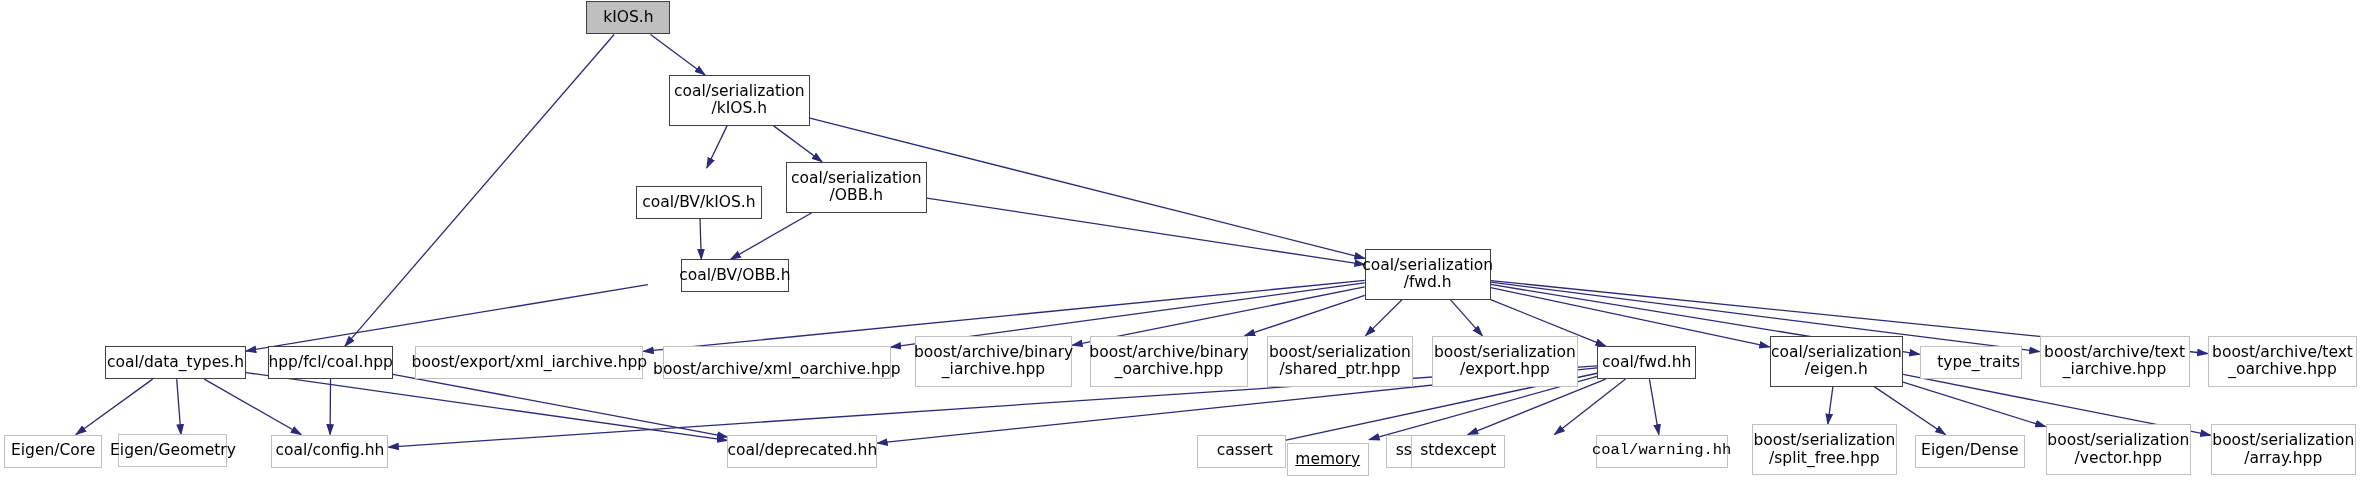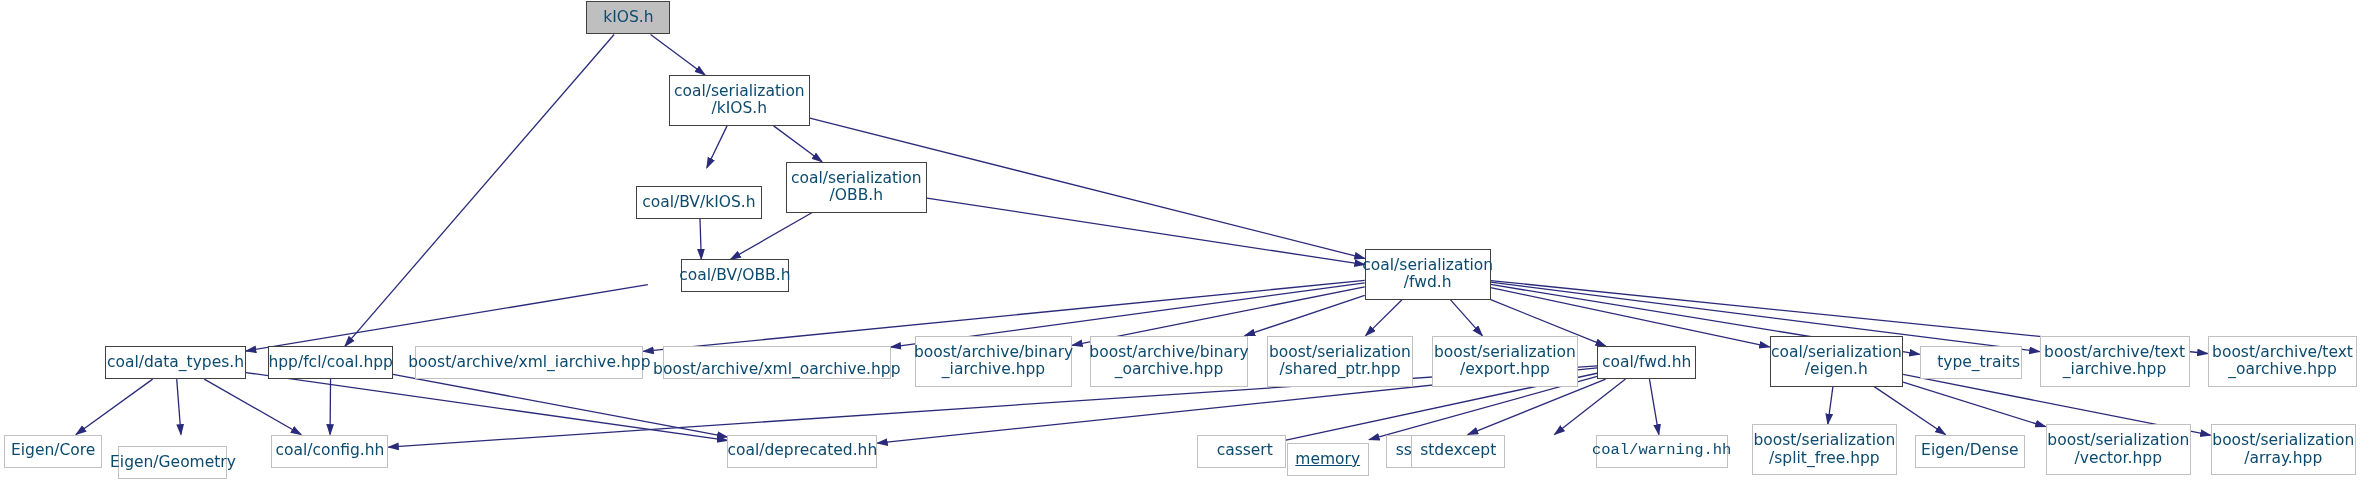--- a/index.html
+++ b/index.html
@@ -3,21 +3,21 @@
 <meta charset="utf-8">
 <title>kIOS.h include dependency graph</title>
 <style>
   html,body{margin:0;padding:0;background:#ffffff;}
   body{width:2377px;height:484px;position:relative;overflow:hidden;
        font-family:"DejaVu Sans","Liberation Sans",sans-serif;}
   #graph{position:absolute;left:0;top:0;width:2377px;height:484px;}
   svg.edges{position:absolute;left:0;top:0;width:2377px;height:484px;pointer-events:none;}
   .node{position:absolute;box-sizing:border-box;display:flex;align-items:center;
         justify-content:center;text-align:center;line-height:1.12;
-        border:1px solid #c0c0c0;background:#ffffff;color:#0c4a6e;
+        border:1px solid #c0c0c0;background:#ffffff;color:#000000;
         font-size:15.5px;white-space:pre;}
   .node.thick{border:1.6px solid #404040;}
   .node.root{background:#bfbfbf;border:1.6px solid #404040;}
 </style>
 </head>
 <body>
 
 <div id="graph">
   <svg class="edges" viewBox="0 0 2377 484" preserveAspectRatio="none">
     <defs>
@@ -70,40 +70,40 @@
       <div class="node thick" style="left: 668.859px; top: 74.9226px; width: 140.97px; height: 50.9474px;"><span>coal/serialization
 /kIOS.h</span></div>
       <div class="node thick" style="left: 635.866px; top: 167.827px; width: 125.974px; height: 32.9659px; margin-top: 18px;"><span>coal/BV/kIOS.h</span></div>
       <div class="node thick" style="left: 785.835px; top: 161.833px; width: 140.97px; height: 50.9474px;"><span>coal/serialization
 /OBB.h</span></div>
       <div class="node thick" style="left: 647.864px; top: 259.232px; width: 107.977px; height: 32.9659px; margin-left: 33px;"><span>coal/BV/OBB.h</span></div>
       <div class="node thick" style="left: 1364.71px; top: 248.743px; width: 125.974px; height: 50.9474px;"><span>coal/serialization
 /fwd.h</span></div>
       <div class="node thick" style="left: 104.978px; top: 346.142px; width: 140.97px; height: 32.9659px;"><span>coal/data_types.h</span></div>
       <div class="node thick" style="left: 268.444px; top: 346.142px; width: 124.474px; height: 32.9659px;"><span>hpp/fcl/coal.hpp</span></div>
-      <div class="node " style="left: 415.413px; top: 346.142px; width: 227.952px; height: 32.9659px;"><span>boost/archive/xml_iarchive.hpp</span></div>
+      <div class="node " style="left: 415.413px; top: 346.142px; width: 227.952px; height: 32.9659px;"><span>boost/export/xml_iarchive.hpp</span></div>
       <div class="node " style="left: 662.861px; top: 346.142px; width: 227.952px; height: 32.9659px; align-items: flex-end;"><span>boost/archive/xml_oarchive.hpp</span></div>
       <div class="node " style="left: 914.808px; top: 335.653px; width: 157.467px; height: 50.9474px;"><span>boost/archive/binary
 _iarchive.hpp</span></div>
       <div class="node " style="left: 1090.27px; top: 335.653px; width: 157.467px; height: 50.9474px;"><span>boost/archive/binary
 _oarchive.hpp</span></div>
       <div class="node " style="left: 1267.23px; top: 335.653px; width: 145.469px; height: 50.9474px;"><span>boost/serialization
 /shared_ptr.hpp</span></div>
       <div class="node " style="left: 1432.2px; top: 335.653px; width: 145.469px; height: 50.9474px;"><span>boost/serialization
 /export.hpp</span></div>
       <div class="node thick" style="left: 1597.16px; top: 346.142px; width: 98.9792px; height: 32.9659px;"><span>coal/fwd.hh</span></div>
       <div class="node thick" style="left: 1769.63px; top: 335.653px; width: 133.472px; height: 50.9474px;"><span>coal/serialization
 /eigen.h</span></div>
       <div class="node " style="left: 1919.6px; top: 346.142px; width: 101.979px; height: 32.9659px; padding-left: 16px;"><span>type_traits</span></div>
       <div class="node " style="left: 2039.57px; top: 335.653px; width: 149.968px; height: 50.9474px;"><span>boost/archive/text
 _iarchive.hpp</span></div>
       <div class="node " style="left: 2207.54px; top: 335.653px; width: 149.968px; height: 50.9474px;"><span>boost/archive/text
 _oarchive.hpp</span></div>
       <div class="node " style="left: 4.49905px; top: 434.551px; width: 97.4795px; height: 32.9659px;"><span>Eigen/Core</span></div>
-      <div class="node " style="left: 118.475px; top: 446px; width: 109px; height: 32.9659px;"><span>Eigen/Geometry</span></div>
+      <div class="node " style="left: 118.475px; top: 434px; width: 109px; height: 32.9659px;"><span>Eigen/Geometry</span></div>
       <div class="node " style="left: 271.443px; top: 434.551px; width: 116.975px; height: 32.9659px;"><span>coal/config.hh</span></div>
       <div class="node " style="left: 727.347px; top: 434.551px; width: 149.968px; height: 32.9659px;"><span>coal/deprecated.hh</span></div>
       <div class="node " style="left: 1196.75px; top: 434.551px; width: 89px; height: 32.9659px; padding-left: 7px;"><span>cassert</span></div>
       <div class="node " style="left: 1286.73px; top: 443px; width: 82px; height: 32.9659px; text-decoration: underline;"><span>memory</span></div>
       <div class="node " style="left: 1385.71px; top: 434.551px; width: 82.4826px; height: 32.9659px;"><span>sstream</span></div>
       <div class="node " style="left: 1411px; top: 434.551px; width: 94.4801px; height: 32.9659px;"><span>stdexcept</span></div>
       <div class="node " style="left: 1595.66px; top: 434.551px; width: 131.972px; height: 32.9659px; font-family: Liberation Mono, monospace;"><span>coal/warning.hh</span></div>
       <div class="node " style="left: 1751.63px; top: 424.062px; width: 145.469px; height: 50.9474px;"><span>boost/serialization
 /split_free.hpp</span></div>
       <div class="node " style="left: 1915.1px; top: 434.551px; width: 109.477px; height: 32.9659px;"><span>Eigen/Dense</span></div>

